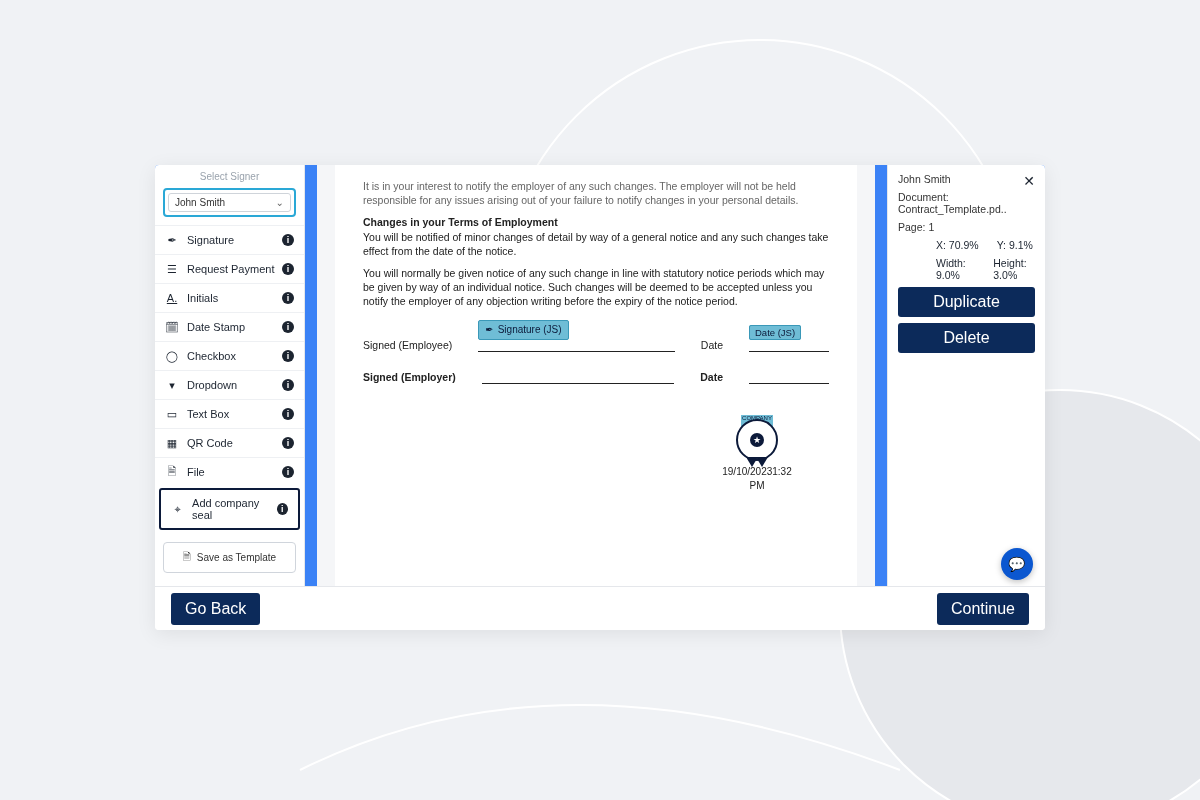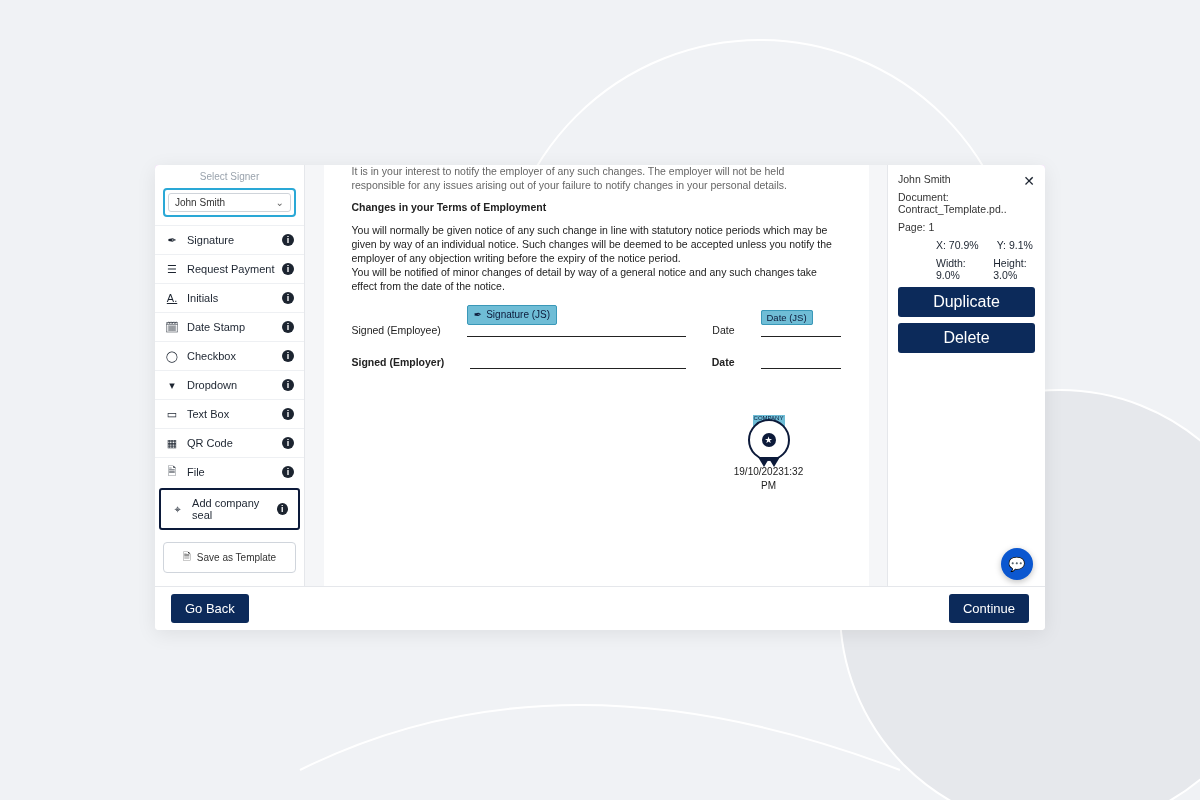--- a/index.html
+++ b/index.html
@@ -22,21 +22,22 @@
     box-shadow: 0 4px 20px rgba(0,0,0,0.08);
     border-radius: 4px;
     display: flex;
     flex-direction: column;
     overflow: hidden;
   }
   .app-body {
     display: flex;
     flex: 1;
     overflow: hidden;
-    background: #f0abfc;
+    background: #3b82f6;
+    gap: 12px;
   }
   
   .sidebar {
     width: 150px;
     background: #fff;
     border-right: 1px solid #e5e7eb;
     display: flex;
     flex-direction: column;
     font-size: 11px;
     overflow: hidden;
@@ -99,21 +100,21 @@
     flex: 1;
     background: #f5f6f8;
     padding: 0 18px;
     overflow: hidden;
     display:flex;justify-content:center;
   }
   .doc-page {
     background:#fff;
     width: 545px;
     height: 100%;
-    padding: 1px 28px 18px;
+    padding: 16px 28px 18px;
     font-size: 10.5px;
     color:#222;
     line-height: 1.35;
     position: relative;
   }
   .doc-page p { margin-bottom: 8px; }
   .doc-page .bold { font-weight: bold; }
   .sign-row { display:flex; gap: 26px; margin-top: 10px; align-items:flex-end;}
   .sig-label { white-space:nowrap; }
   .sig-line { border-bottom: 1px solid #222; flex:1; height: 14px; }
@@ -202,21 +203,21 @@
   .footer {
     height: 44px;
     background:#fff;
     border-top:1px solid #e5e7eb;
     display:flex;align-items:center;justify-content:space-between;
     padding: 0 16px;
     position: relative;
   }
   .footer-btn {
     background:#0c2a5a;color:#fff;border:none;
-    padding:7px 14px;border-radius:3px;font-size:13px;cursor:pointer;
+    padding:7px 14px;border-radius:3px;font-size:16px;cursor:pointer;
   }
   .chat-fab {
     position:absolute;
     right: 12px; bottom: 50px;
     width:32px;height:32px;border-radius:50%;
     background:#0b57d0;display:flex;align-items:center;justify-content:center;
     color:#fff;font-size:14px;
     box-shadow:0 2px 6px rgba(0,0,0,.25);
     cursor:pointer;
   }
@@ -320,22 +321,22 @@
       <div class="save-template-btn">
         <span>🗎</span>
         <span>Save as Template</span>
       </div>
     </div>
 
     <div class="doc-area">
       <div class="doc-page">
         <p style="margin-top:-2px;color:#666;">It is in your interest to notify the employer of any such changes. The employer will not be held responsible for any issues arising out of your failure to notify changes in your personal details.</p>
         <p class="bold">Changes in your Terms of Employment</p>
+        <p style="margin-top:-8px;">You will be notified of minor changes of detail by way of a general notice and any such changes take effect from the date of the notice.</p>
         <p>You will normally be given notice of any such change in line with statutory notice periods which may be given by way of an individual notice. Such changes will be deemed to be accepted unless you notify the employer of any objection writing before the expiry of the notice period.</p>
-        <p style="margin-top:-8px;">You will be notified of minor changes of detail by way of a general notice and any such changes take effect from the date of the notice.</p>
 
         <div class="sign-row">
           <span class="sig-label">Signed (Employee)</span>
           <span style="position:relative;flex:1;">
             <span class="field-sig">
               <span>✒</span>
               <span>Signature (JS)</span>
             </span>
             <span class="sig-line" style="display:block;"></span>
           </span>

